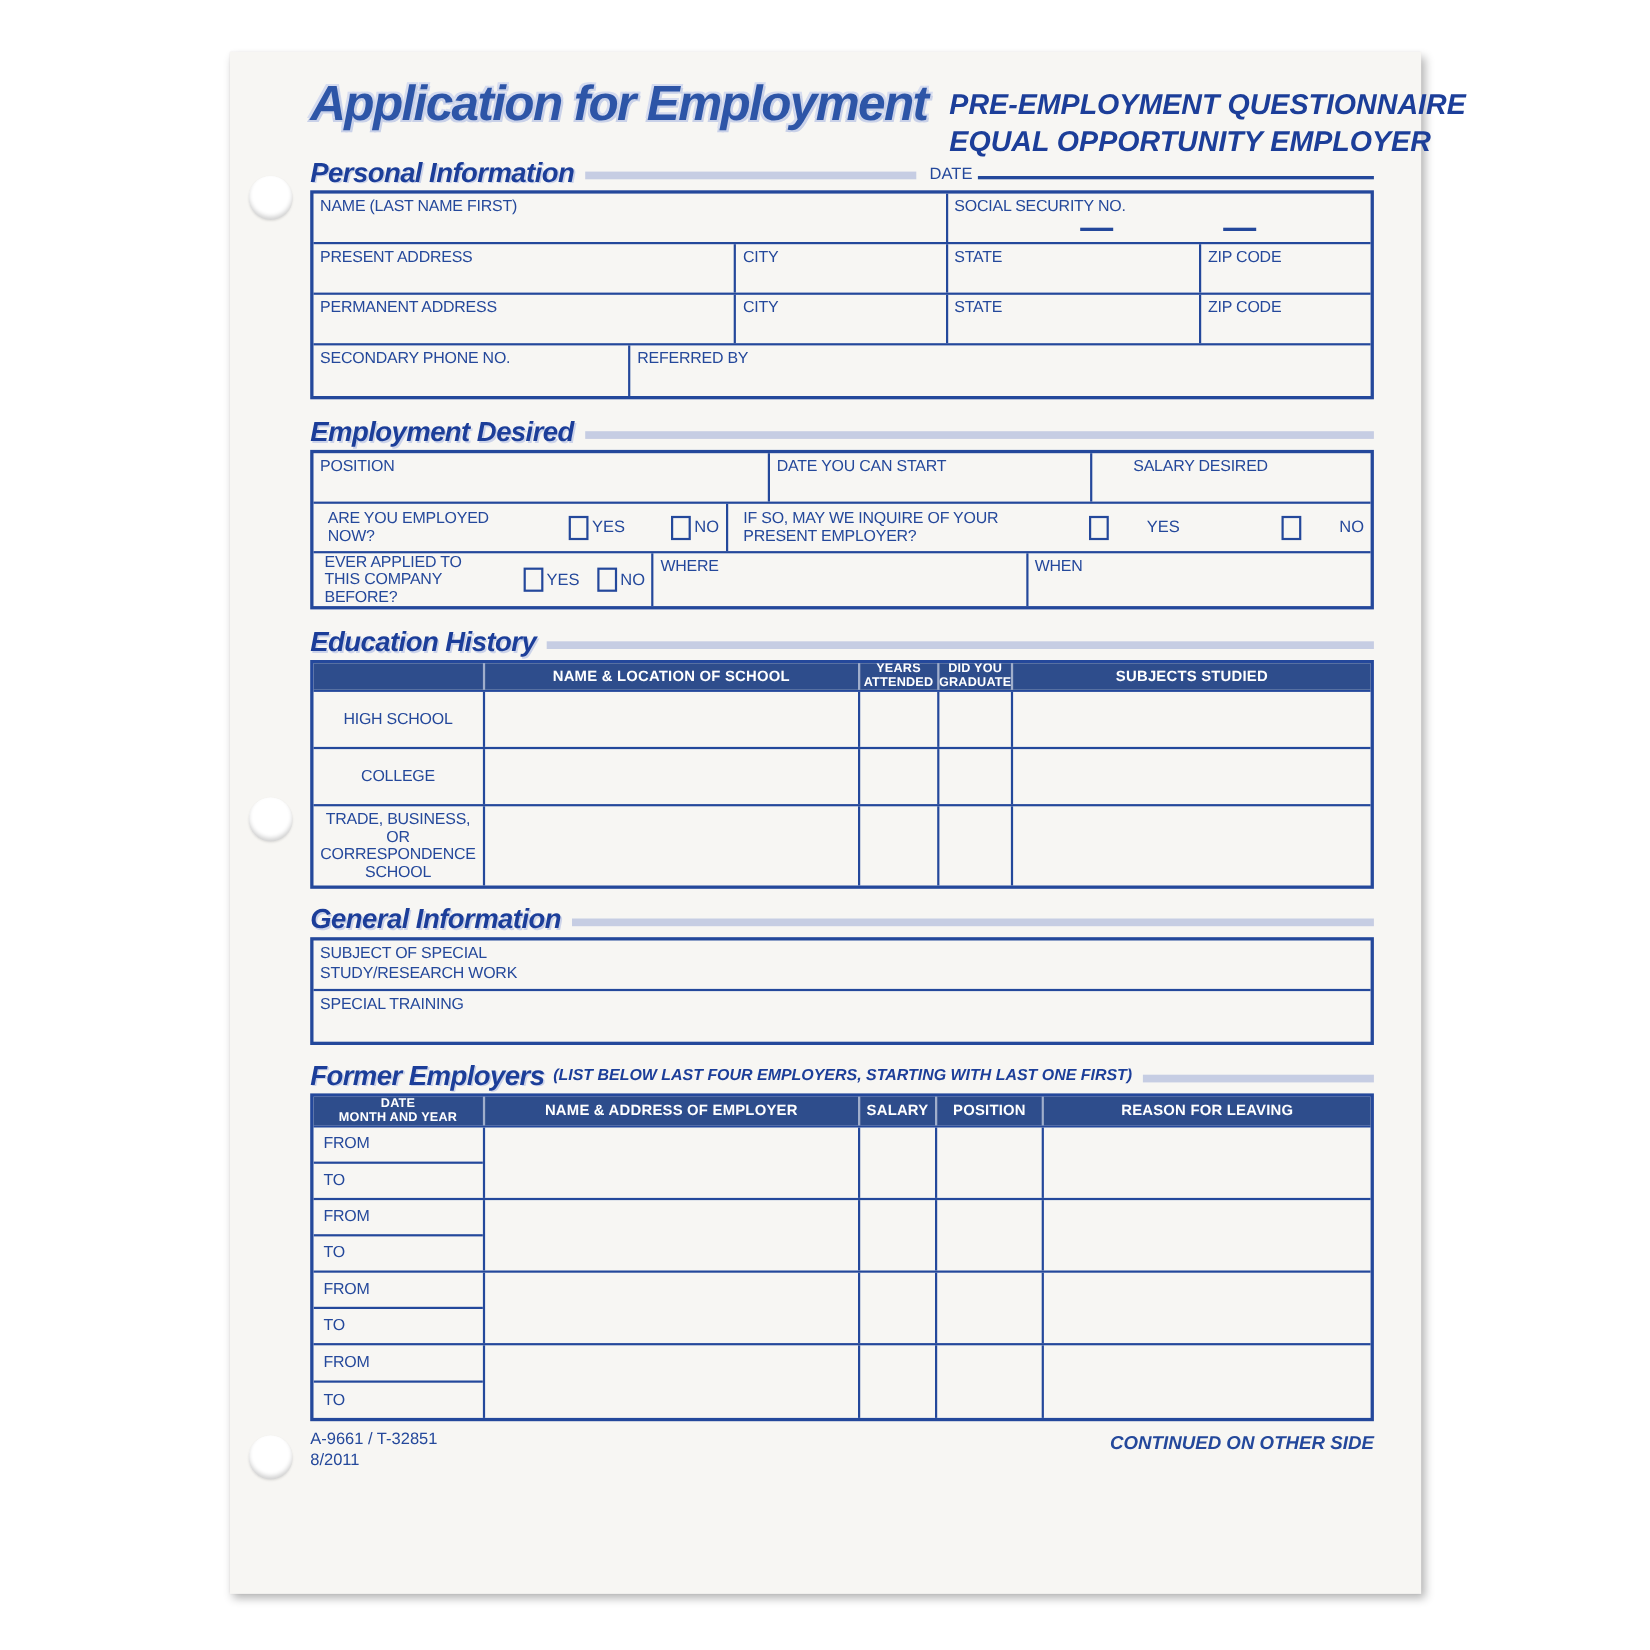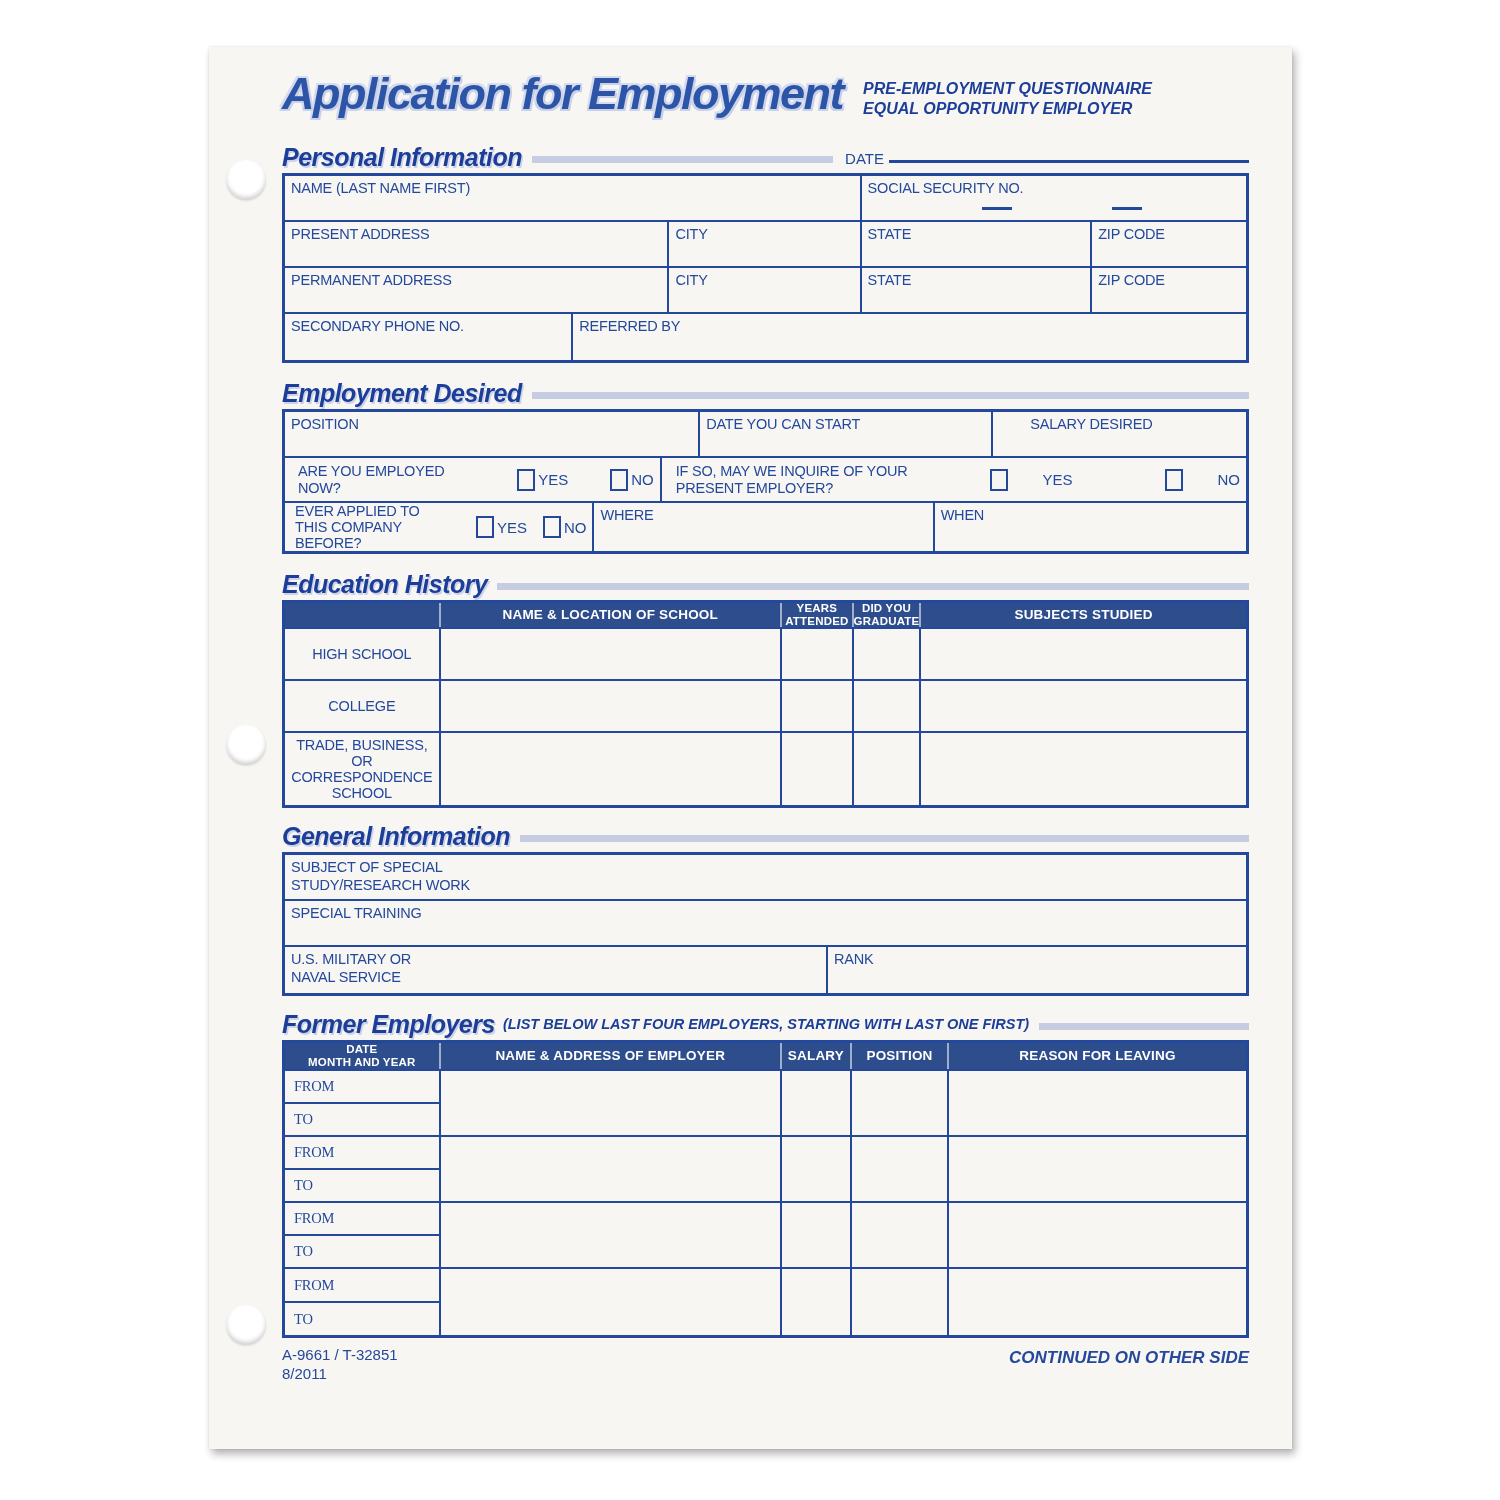--- a/index.html
+++ b/index.html
@@ -23,21 +23,21 @@
 
   
   .masthead { display:flex; align-items:flex-start; margin-top:24px; height:62px; }
   .title {
     font-size:45px; font-weight:bold; font-style:italic; letter-spacing:-1.5px;
     color:#2d55a7; line-height:1.0; white-space:nowrap;
     text-shadow: 2px 2px 0 #c9d1e8, -2px -2px 0 #d6dcef, 2px -2px 0 #d6dcef, -2px 2px 0 #c9d1e8;
   }
   .subtitle {
     margin-left:20px; padding-top:8px;
-    font-size:16px; font-weight:bold; font-style:italic; color:#1c3e99; line-height:1.25;
+    font-size:26px; font-weight:bold; font-style:italic; color:#1c3e99; line-height:1.25;
     white-space:nowrap;
   }
 
   
   .sec-head { display:flex; align-items:center; height:28px; }
   .sec-title {
     font-size:25px; font-weight:bold; font-style:italic; color:#1c3e99; letter-spacing:-0.5px;
     white-space:nowrap; line-height:1; text-shadow:1.5px 1.5px 0 #ccd3e9;
   }
   .sec-sub { font-size:14.5px; font-weight:bold; font-style:italic; color:#1c3e99; margin-left:8px; white-space:nowrap; }
@@ -68,21 +68,21 @@
 
   
   .cbq { display:flex; align-items:center; }
   .cb { display:inline-block; width:18px; height:22px; border:2px solid #24489b; background:#f7f6f3; flex:none; }
   .cb-lbl { font-size:15px; color:#24489b; margin-left:3px; }
 
   
   .dash { position:absolute; width:30px; height:3px; background:#24489b; bottom:10px; }
 
   
-  .ft-col { display:flex; flex-direction:column;font-family:Liberation Serif, serif; }
+  .ft-col { display:flex; flex-direction:column; }
   .ft-sub { flex:1; display:flex; align-items:center; padding-left:9px; }
   .ft-sub.first { border-bottom:2px solid #24489b; }
 
   
   .footer { display:flex; justify-content:space-between; align-items:flex-start; margin-top:8px; }
   .foot-left { font-size:15px; color:#24489b; line-height:1.25; }
   .foot-right { font-size:17px; font-weight:bold; font-style:italic; color:#24489b; margin-top:2px;margin-left:40px; }
 </style>
 </head>
 <body>
@@ -273,29 +273,20 @@
         <div class="tc" style="width:100%;">
           <span class="lbl">SUBJECT OF SPECIAL
 STUDY/RESEARCH WORK</span>
         </div>
       </div>
       <div class="trow" style="height:46px;">
         <div class="tc" style="width:100%;">
           <span class="lbl">SPECIAL TRAINING</span>
         </div>
       </div>
-      <div class="trow" style="height:46px;">
-        <div class="tc" style="width:56.5%;">
-          <span class="lbl">U.S. MILITARY OR
-NAVAL SERVICE</span>
-        </div>
-        <div class="tc" style="width:43.5%;">
-          <span class="lbl">RANK</span>
-        </div>
-      </div>
     </div>
 
     <div class="sec-head" style="margin-top:14px;">
       <span class="sec-title">Former Employers</span>
       <span class="sec-sub">(LIST BELOW LAST FOUR EMPLOYERS, STARTING WITH LAST ONE FIRST)</span>
       <span class="rule-lav"></span>
     </div>
 
     <div class="tbl">
       <div class="trow" style="height:28px;">

